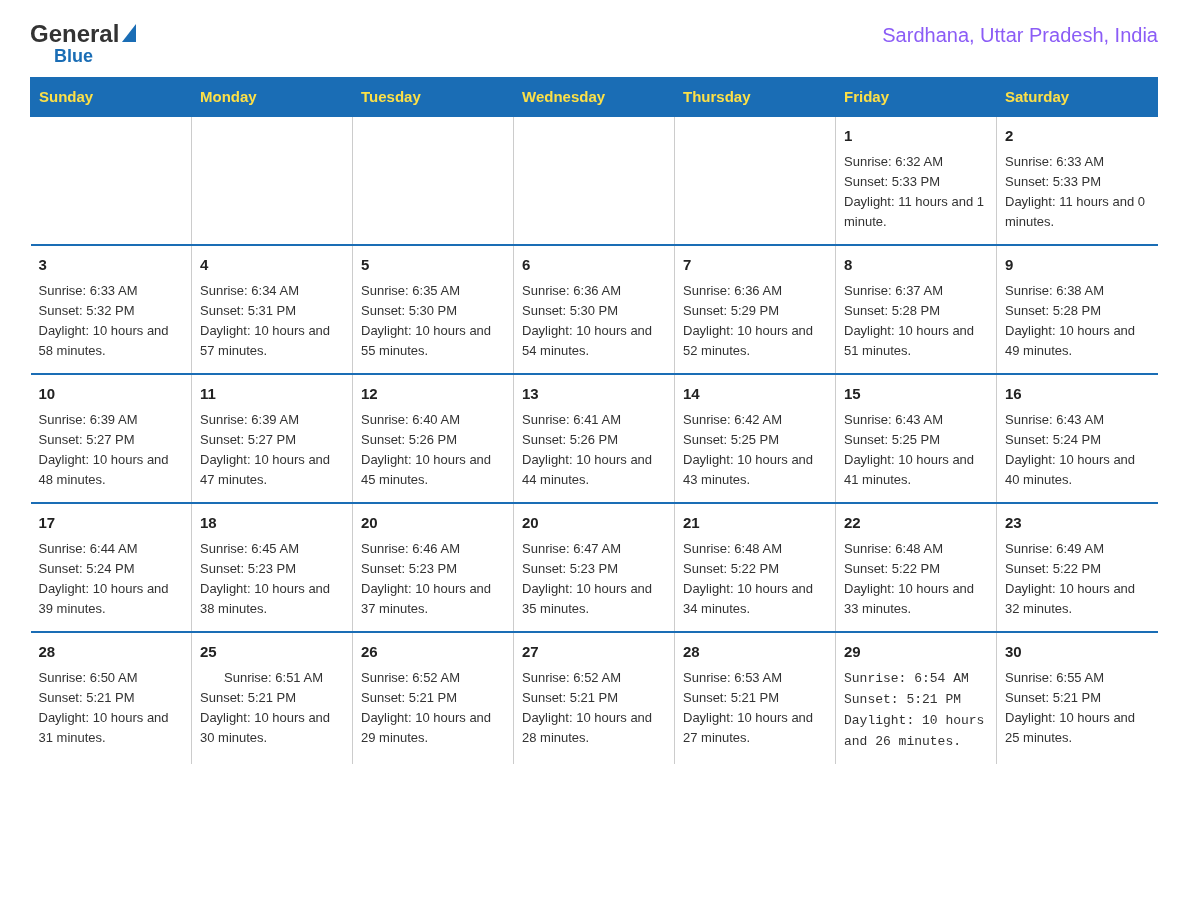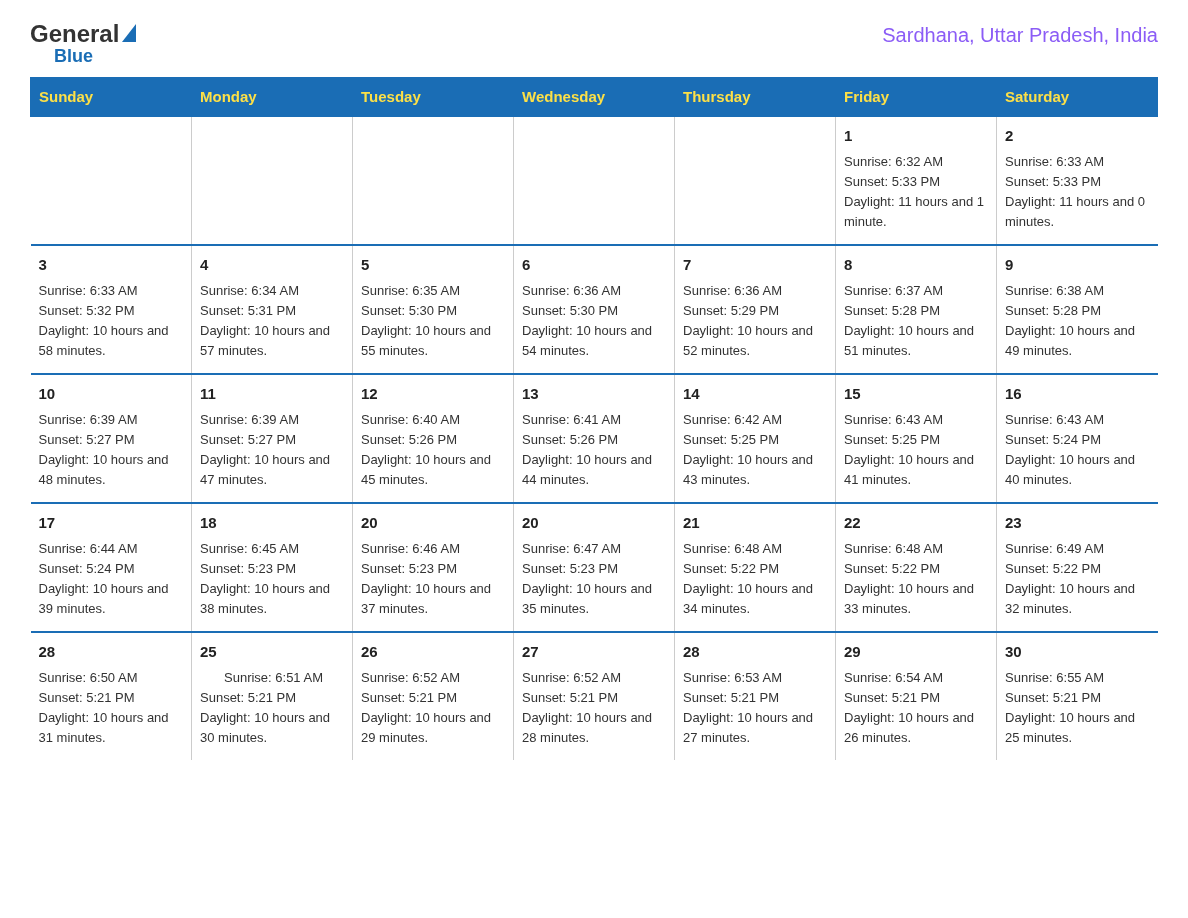--- a/index.html
+++ b/index.html
@@ -239,21 +239,21 @@
 Daylight: 10 hours and 30 minutes.</span></td>
         <td><span class="day-number">26</span><span class="day-info" style="white-space: pre-line;">Sunrise: 6:52 AM
 Sunset: 5:21 PM
 Daylight: 10 hours and 29 minutes.</span></td>
         <td><span class="day-number">27</span><span class="day-info" style="white-space: pre-line;">Sunrise: 6:52 AM
 Sunset: 5:21 PM
 Daylight: 10 hours and 28 minutes.</span></td>
         <td><span class="day-number">28</span><span class="day-info" style="white-space: pre-line;">Sunrise: 6:53 AM
 Sunset: 5:21 PM
 Daylight: 10 hours and 27 minutes.</span></td>
-        <td><span class="day-number">29</span><span class="day-info" style="white-space: pre-line;">Sunrise: 6:54 AM
+        <td><span class="day-number">29</span><span class="day-info" style="white-space: pre-line; font-family: Liberation Mono, monospace;">Sunrise: 6:54 AM
 Sunset: 5:21 PM
 Daylight: 10 hours and 26 minutes.</span></td>
         <td><span class="day-number">30</span><span class="day-info" style="white-space: pre-line;">Sunrise: 6:55 AM
 Sunset: 5:21 PM
 Daylight: 10 hours and 25 minutes.</span></td>
       </tr>
     </tbody>
 </table>
 
 </body></html>

